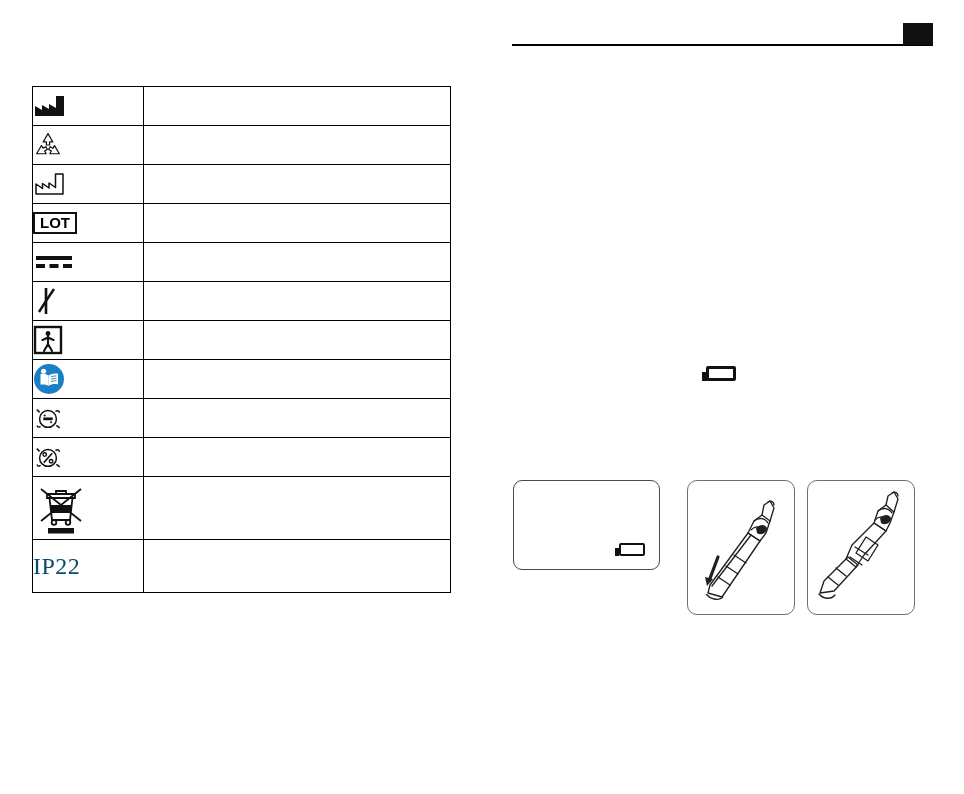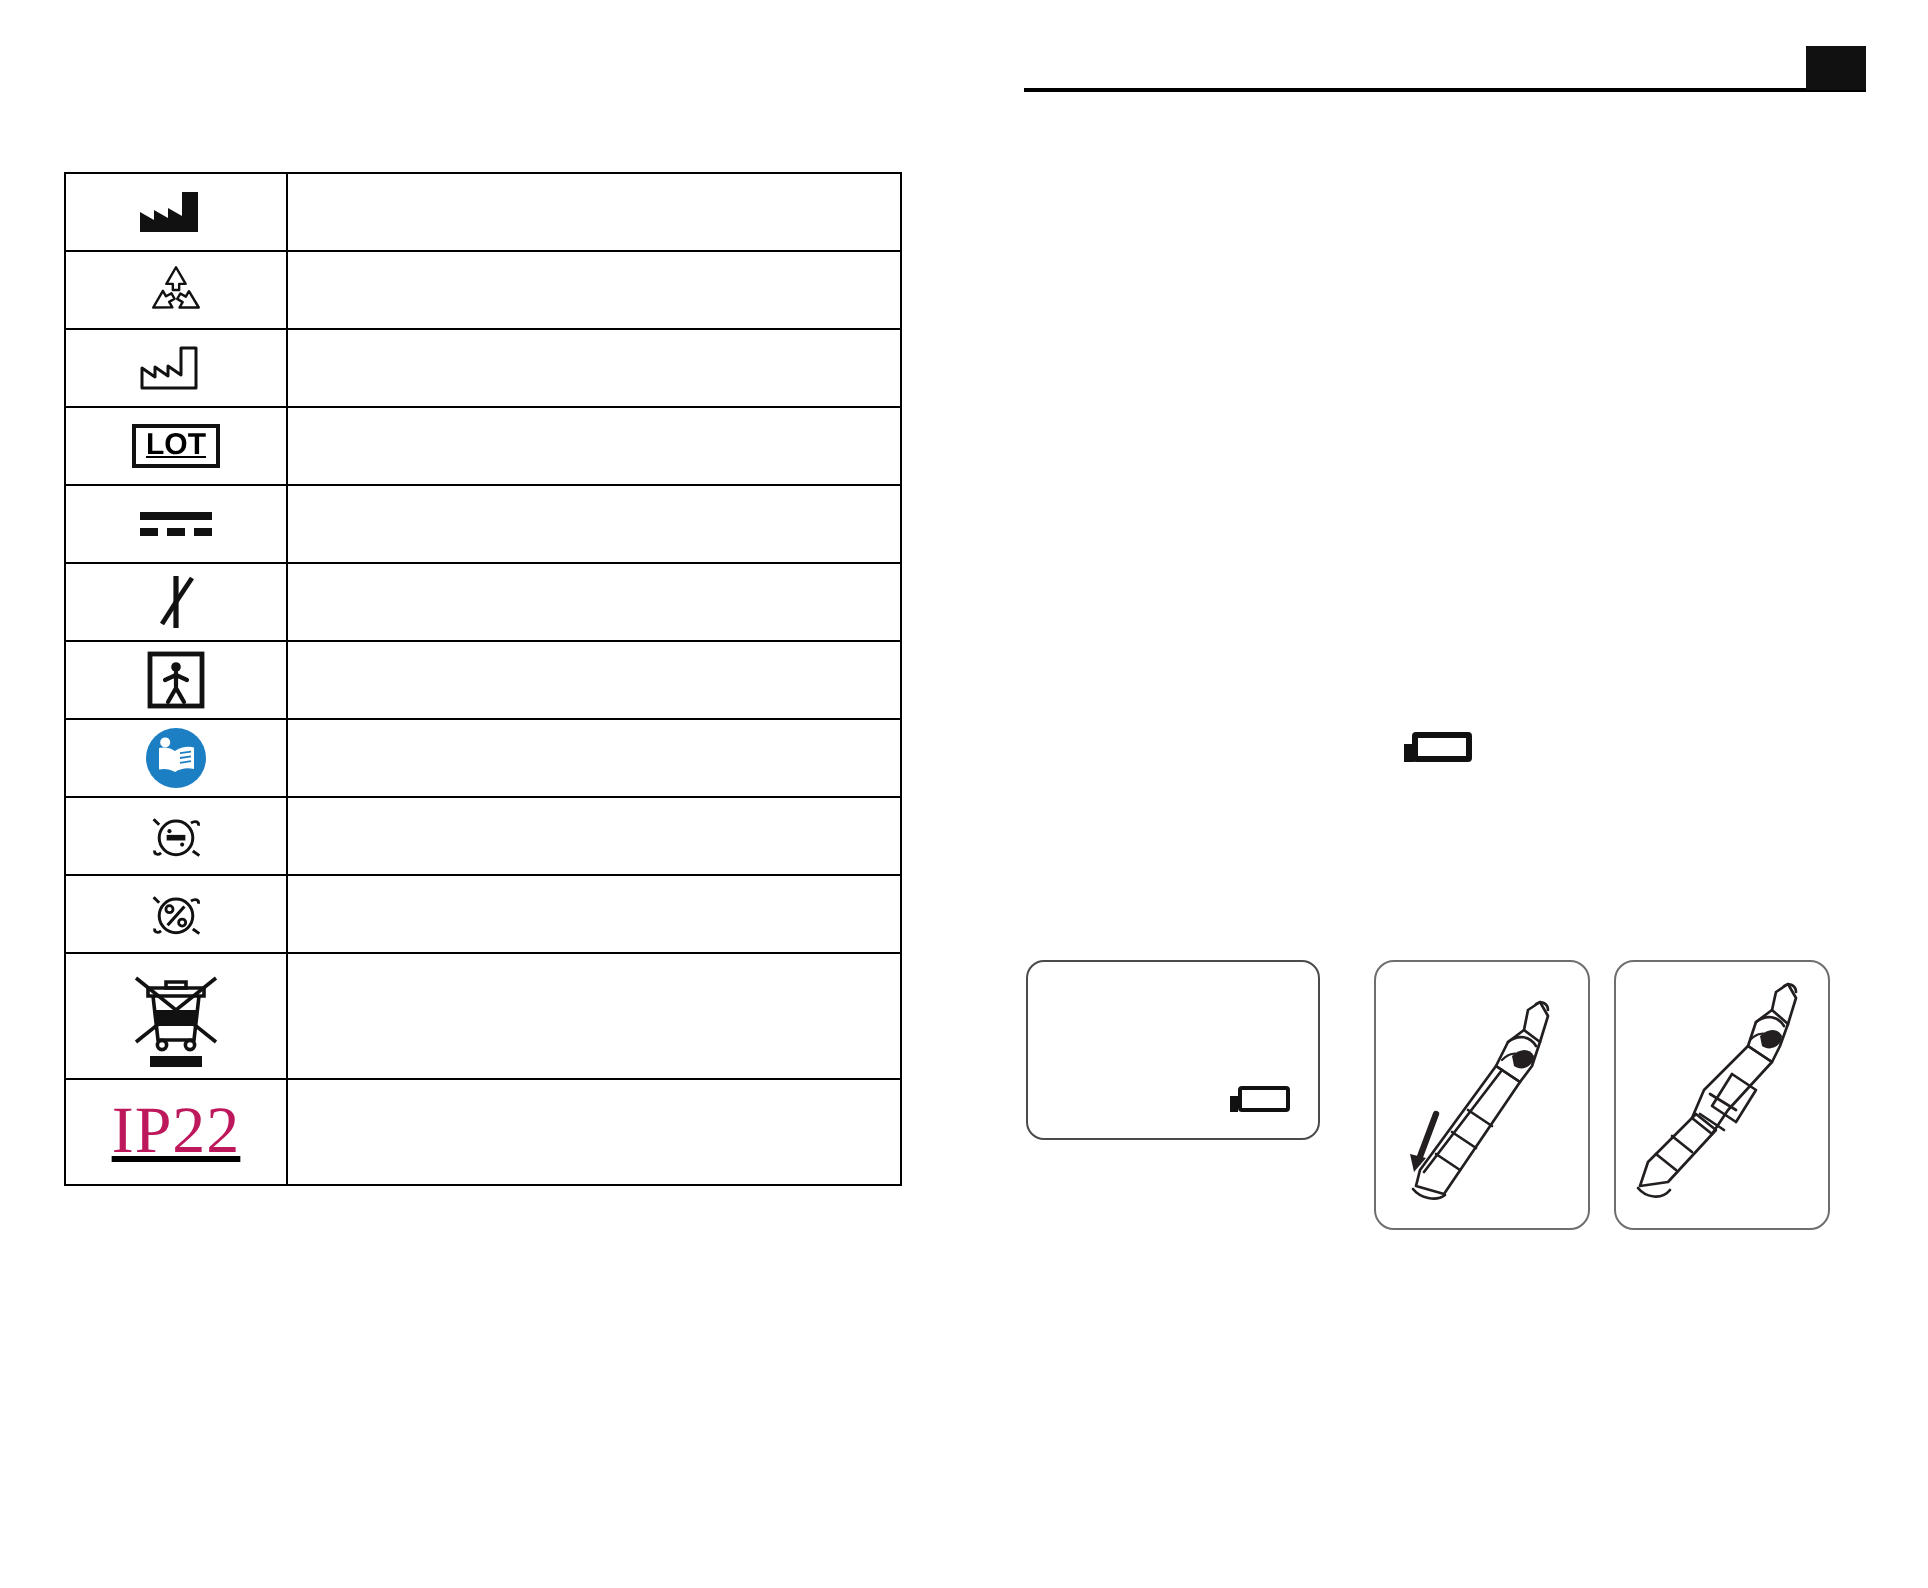--- a/index.html
+++ b/index.html
@@ -55,36 +55,35 @@
   td.desc-cell {
     width: 306px;
     text-align: left;
     font-size: 12px;
     padding: 2px 6px;
     line-height: 1.25;
   }
   .sym-wrap {
     display: flex;
     align-items: center;
-    justify-content: center;
+    justify-content: flex-start;
     height: 100%;
-    text-decoration: underline;
   }
 
   
   tr.r-std td { height: 38px; }
   tr.r-tall td { height: 62px; }
   tr.r-ip   td { height: 52px; }
 
   
   .ip-text {
     font-family: "Liberation Serif", serif;
-    font-size: 33px;
+    font-size: 24px;
     letter-spacing: 0.5px;
-    color: #be185d;
+    color: #0c4a6e;
   }
 
   
   #display-panel {
     position: absolute;
     left: 513px;
     top: 480px;
     width: 145px;
     height: 88px;
     border: 1.4px solid #4a4a4a;

